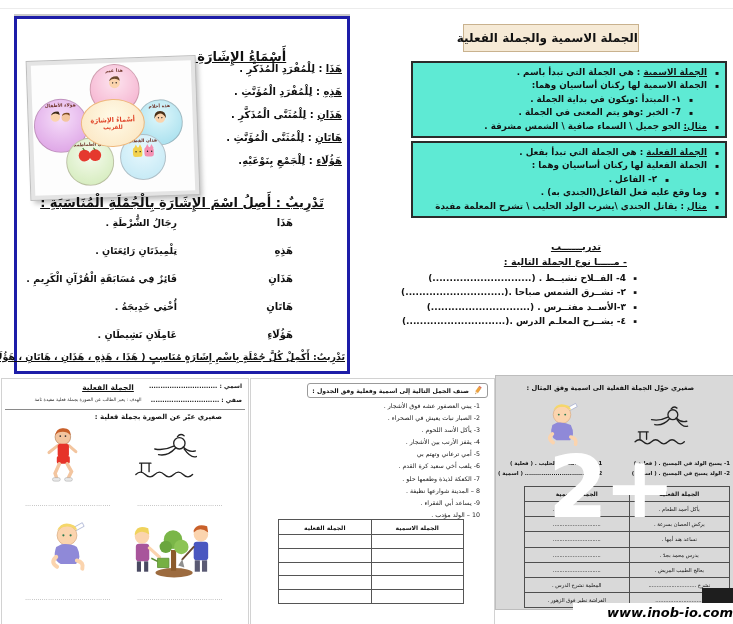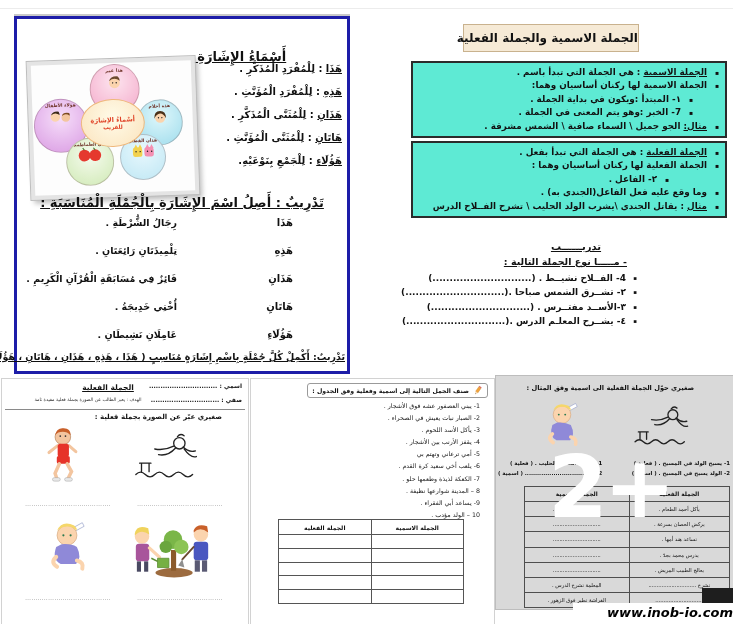--- a/index.html
+++ b/index.html
@@ -222,21 +222,21 @@
       <div class="bx-line ind"><span>١- المبتدأ :ويكون في بداية الجملة .</span></div>
       <div class="bx-line ind"><span>7- الخبر :وهو يتم المعنى في الجملة .</span></div>
       <div class="bx-line"><span class="bx-lead">مثال:</span><span>  الجو جميل \ السماء صافية \ الشمس مشرقة .</span></div>
     </div>
 
     <div class="defbox box2">
       <div class="bx-line"><span class="bx-lead">الجملة الفعلية</span><span> : هي الجملة التي تبدأ بفعل .</span></div>
       <div class="bx-line"><span>الجملة الفعلية لها ركنان أساسيان وهما :</span></div>
       <div class="bx-line ind2"><span>٢- الفاعل .</span></div>
       <div class="bx-line"><span>وما وقع عليه فعل الفاعل(الجندي به) .</span></div>
-      <div class="bx-line"><span class="bx-lead">مثال</span><span> : يقاتل الجندي \يشرب الولد الحليب \ تشرح الفــلاح  الدرس</span></div>
+      <div class="bx-line"><span class="bx-lead">مثال</span><span> : يقاتل الجندي \يشرب الولد الحليب \ تشرح المعلمة  مفيدة</span></div>
     </div>
 
     <div class="tr-train-title">تدريــــــب</div>
     <div class="tr-train-sub">- مـــــا نوع الجملة التالية :</div>
     <div class="tr-items">
       <div class="tr-item">4- الفــلاح نشيــط . (.............................)</div>
       <div class="tr-item">٢- تشــرق الشمس صباحا .(.............................)</div>
       <div class="tr-item">٣-الأســد مفتــرس . (.............................)</div>
       <div class="tr-item">٤- يشــرح المعلـم الدرس .(.............................)</div>
     </div>

